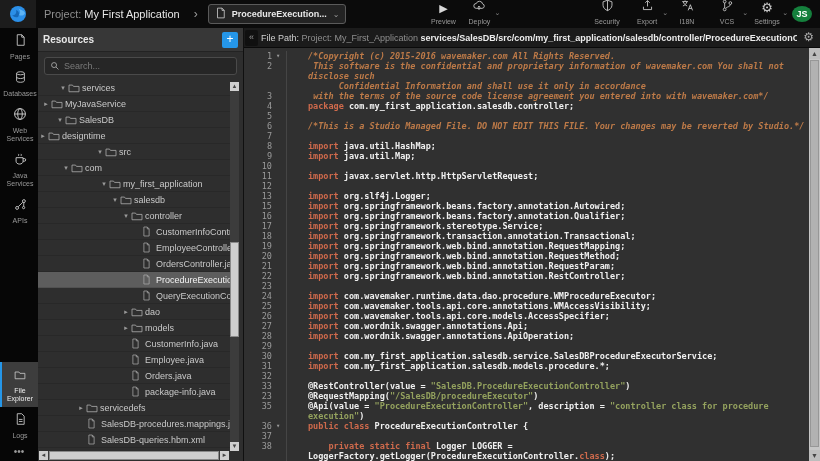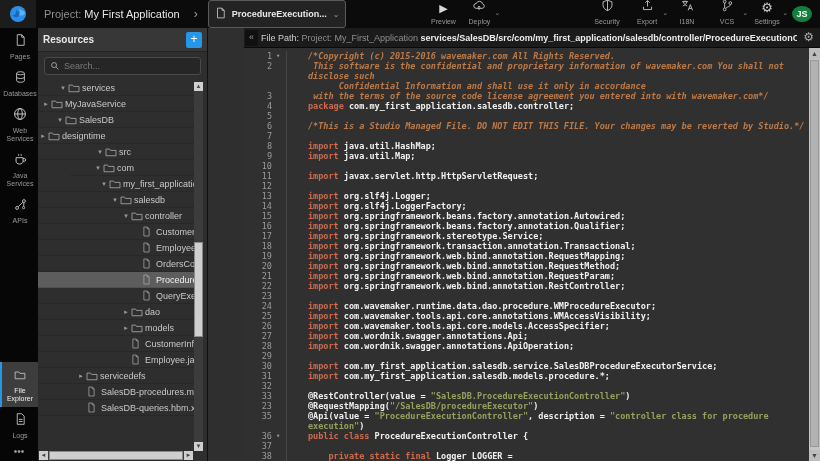--- a/index.html
+++ b/index.html
@@ -9,21 +9,21 @@
 
   
   .header { position:absolute; left:0; top:0; width:820px; height:28px;
     background:#0b0b0b; display:flex; align-items:center; z-index:5; }
   .logo-box { width:36px; height:28px; background:#1c1c1c; display:flex;
     align-items:center; justify-content:center; }
   .proj { margin-left:8px; font-size:11px; white-space:nowrap; }
   .proj .lbl { color:#8f8f8f; }
   .proj .val { color:#e6e6e6; }
   .hdr-chev { color:#9a9a9a; font-size:12px; margin:0 10px 0 14px; }
-  .file-tab { height:28px; background:#232323; border:1px solid #5a5a5a;
+  .file-tab { height:20px; background:#232323; border:1px solid #5a5a5a;
     border-radius:3px; display:flex; align-items:center; padding:0 6px; gap:6px; }
   .file-tab .tab-lbl { color:#e8e8e8; font-size:9px; font-weight:bold; white-space:nowrap; }
   .file-tab .caret, .tool .caret { color:#9a9a9a; font-size:8px; }
   .tools-left { display:flex; margin-left:84px; gap:10px; }
   .tools-right { display:flex; margin-left:auto; gap:14px; align-items:center; }
   .tool { display:flex; flex-direction:column; align-items:center; color:#c9c9c9;
     cursor:pointer; min-width:26px; position:relative; }
   .tool .ticon { height:13px; display:flex; align-items:flex-end; }
   .tool .tlabel { font-size:7px; color:#9a9a9a; margin-top:2px; white-space:nowrap; }
   .tool .tcaret { position:absolute; right:-8px; top:6px; color:#8a8a8a; font-size:7px; }
@@ -38,21 +38,21 @@
     background:#060606; display:flex; flex-direction:column; align-items:stretch; }
   .act-item { display:flex; flex-direction:column; align-items:center; padding:5px 1px 4px;
     color:#b5b5b5; cursor:pointer; border-left:2px solid transparent; }
   .act-item .alabel { font-size:7px; color:#9a9a9a; text-align:center; line-height:8px; margin-top:2px; }
   .act-item.active { background:#3d3d3d; border-left:2px solid #2596e8; }
   .act-item.active .alabel { color:#efefef; }
   .act-spacer { flex:1; }
   .act-more { text-align:center; color:#9a9a9a; font-size:10px; padding:2px 0 4px; cursor:pointer; }
 
   
-  .resources { position:absolute; left:38px; top:28px; width:170px; height:433px;
+  .resources { position:absolute; left:38px; top:28px; width:206px; height:433px;
     background:#2e2e2e; border-right:1px solid #101010; }
   .res-head { height:24px; background:#373737; display:flex; align-items:center;
     padding:0 5px; border-bottom:1px solid #232323; }
   .res-title { color:#e8e8e8; font-size:10px; font-weight:bold; flex:1; }
   .add-btn { width:16px; height:16px; background:#2596e8; color:#fff; border-radius:2px;
     font-size:12px; line-height:15px; text-align:center; cursor:pointer; }
   .search-wrap { margin:5px 6px; height:18px; background:#262626; border:1px solid #4a4a4a;
     border-radius:3px; display:flex; align-items:center; padding:0 5px; gap:4px; }
   .search-wrap input { background:transparent; border:none; outline:none; color:#bdbdbd;
     font-size:9px; width:100%; font-family:"Liberation Sans", sans-serif; }
@@ -323,21 +323,21 @@
         </div>
         <div class="trow" style="padding-left: 57px;">
           <span class="arrow">▾</span>
           <span class="nicon">
             <svg class="tic" width="12" height="10" viewBox="0 0 14 12">
               <path d="M1 2.5h4.2l1.2 1.6H13V10.5H1z"></path>
             </svg>
           </span>
           <span class="nlabel">src</span>
         </div>
-        <div class="trow" style="padding-left: 23px; margin-left: 32px;">
+        <div class="trow" style="padding-left: 23px;">
           <span class="arrow">▾</span>
           <span class="nicon">
             <svg class="tic" width="12" height="10" viewBox="0 0 14 12">
               <path d="M1 2.5h4.2l1.2 1.6H13V10.5H1z"></path>
             </svg>
           </span>
           <span class="nlabel">com</span>
         </div>
         <div class="trow" style="padding-left: 61px;">
           <span class="arrow">▾</span>
@@ -446,20 +446,40 @@
         </div>
         <div class="trow" style="padding-left: 83px;">
           <span class="arrow"></span>
           <span class="nicon">
             <svg class="tic" width="9" height="11" viewBox="0 0 12 14">
               <path d="M2.5 1h4.5l2.5 2.5V13H2.5z"></path>
               <path d="M7 1v2.5h2.5"></path>
             </svg>
           </span>
           <span class="nlabel">Employee.java</span>
+        </div>
+        <div class="trow" style="padding-left: 83px;">
+          <span class="arrow"></span>
+          <span class="nicon">
+            <svg class="tic" width="9" height="11" viewBox="0 0 12 14">
+              <path d="M2.5 1h4.5l2.5 2.5V13H2.5z"></path>
+              <path d="M7 1v2.5h2.5"></path>
+            </svg>
+          </span>
+          <span class="nlabel">Orders.java</span>
+        </div>
+        <div class="trow" style="padding-left: 83px;">
+          <span class="arrow"></span>
+          <span class="nicon">
+            <svg class="tic" width="9" height="11" viewBox="0 0 12 14">
+              <path d="M2.5 1h4.5l2.5 2.5V13H2.5z"></path>
+              <path d="M7 1v2.5h2.5"></path>
+            </svg>
+          </span>
+          <span class="nlabel">package-info.java</span>
         </div>
         <div class="trow" style="padding-left: 38px;">
           <span class="arrow">▸</span>
           <span class="nicon">
             <svg class="tic" width="12" height="10" viewBox="0 0 14 12">
               <path d="M1 2.5h4.2l1.2 1.6H13V10.5H1z"></path>
             </svg>
           </span>
           <span class="nlabel">servicedefs</span>
         </div>
@@ -568,25 +588,20 @@
             <span class="ln">12</span>
             <span class="fold"></span>
             <span class="ltext">&nbsp;</span>
           </div>
           <div class="cline">
             <span class="ln">13</span>
             <span class="fold"></span>
             <span class="ltext"><span class="tok-kw">import</span><span class="tok-pl"> org.slf4j.Logger;</span></span>
           </div>
           <div class="cline">
-            <span class="ln">14</span>
-            <span class="fold"></span>
-            <span class="ltext"><span class="tok-kw">import</span><span class="tok-pl"> org.slf4j.LoggerFactory;</span></span>
-          </div>
-          <div class="cline">
             <span class="ln">15</span>
             <span class="fold"></span>
             <span class="ltext"><span class="tok-kw">import</span><span class="tok-pl"> org.springframework.beans.factory.annotation.Autowired;</span></span>
           </div>
           <div class="cline">
             <span class="ln">16</span>
             <span class="fold"></span>
             <span class="ltext"><span class="tok-kw">import</span><span class="tok-pl"> org.springframework.beans.factory.annotation.Qualifier;</span></span>
           </div>
           <div class="cline">

